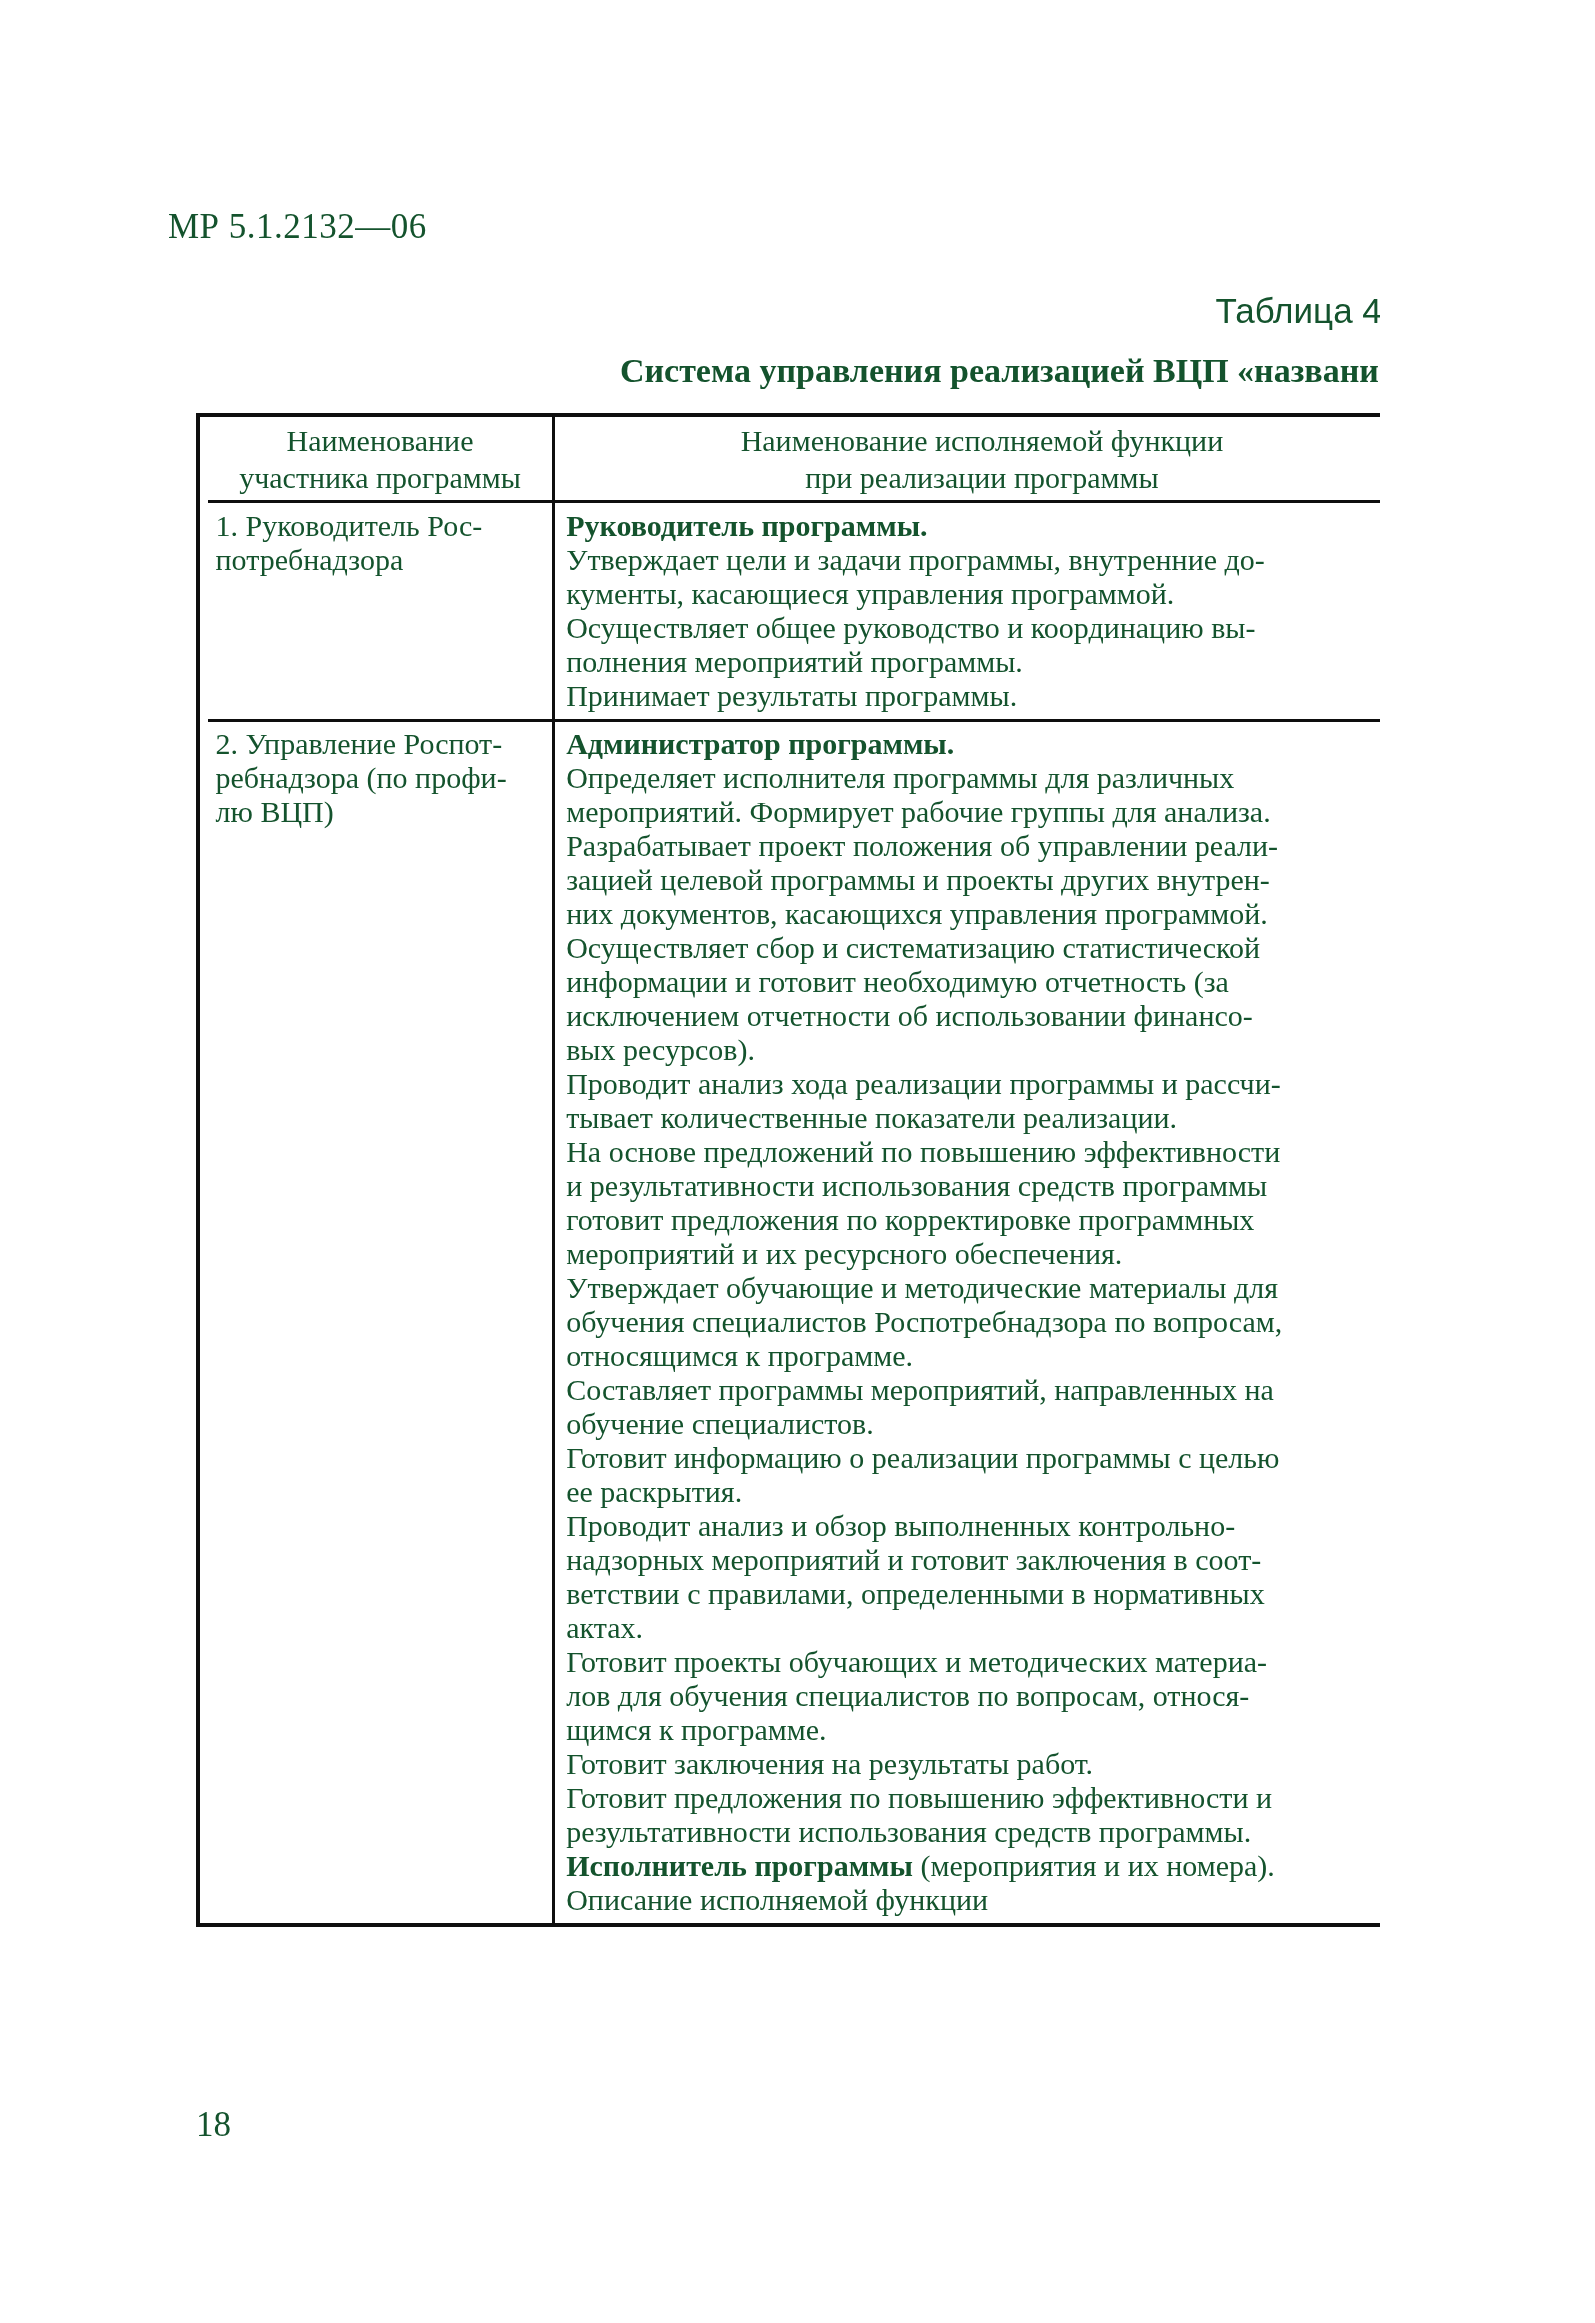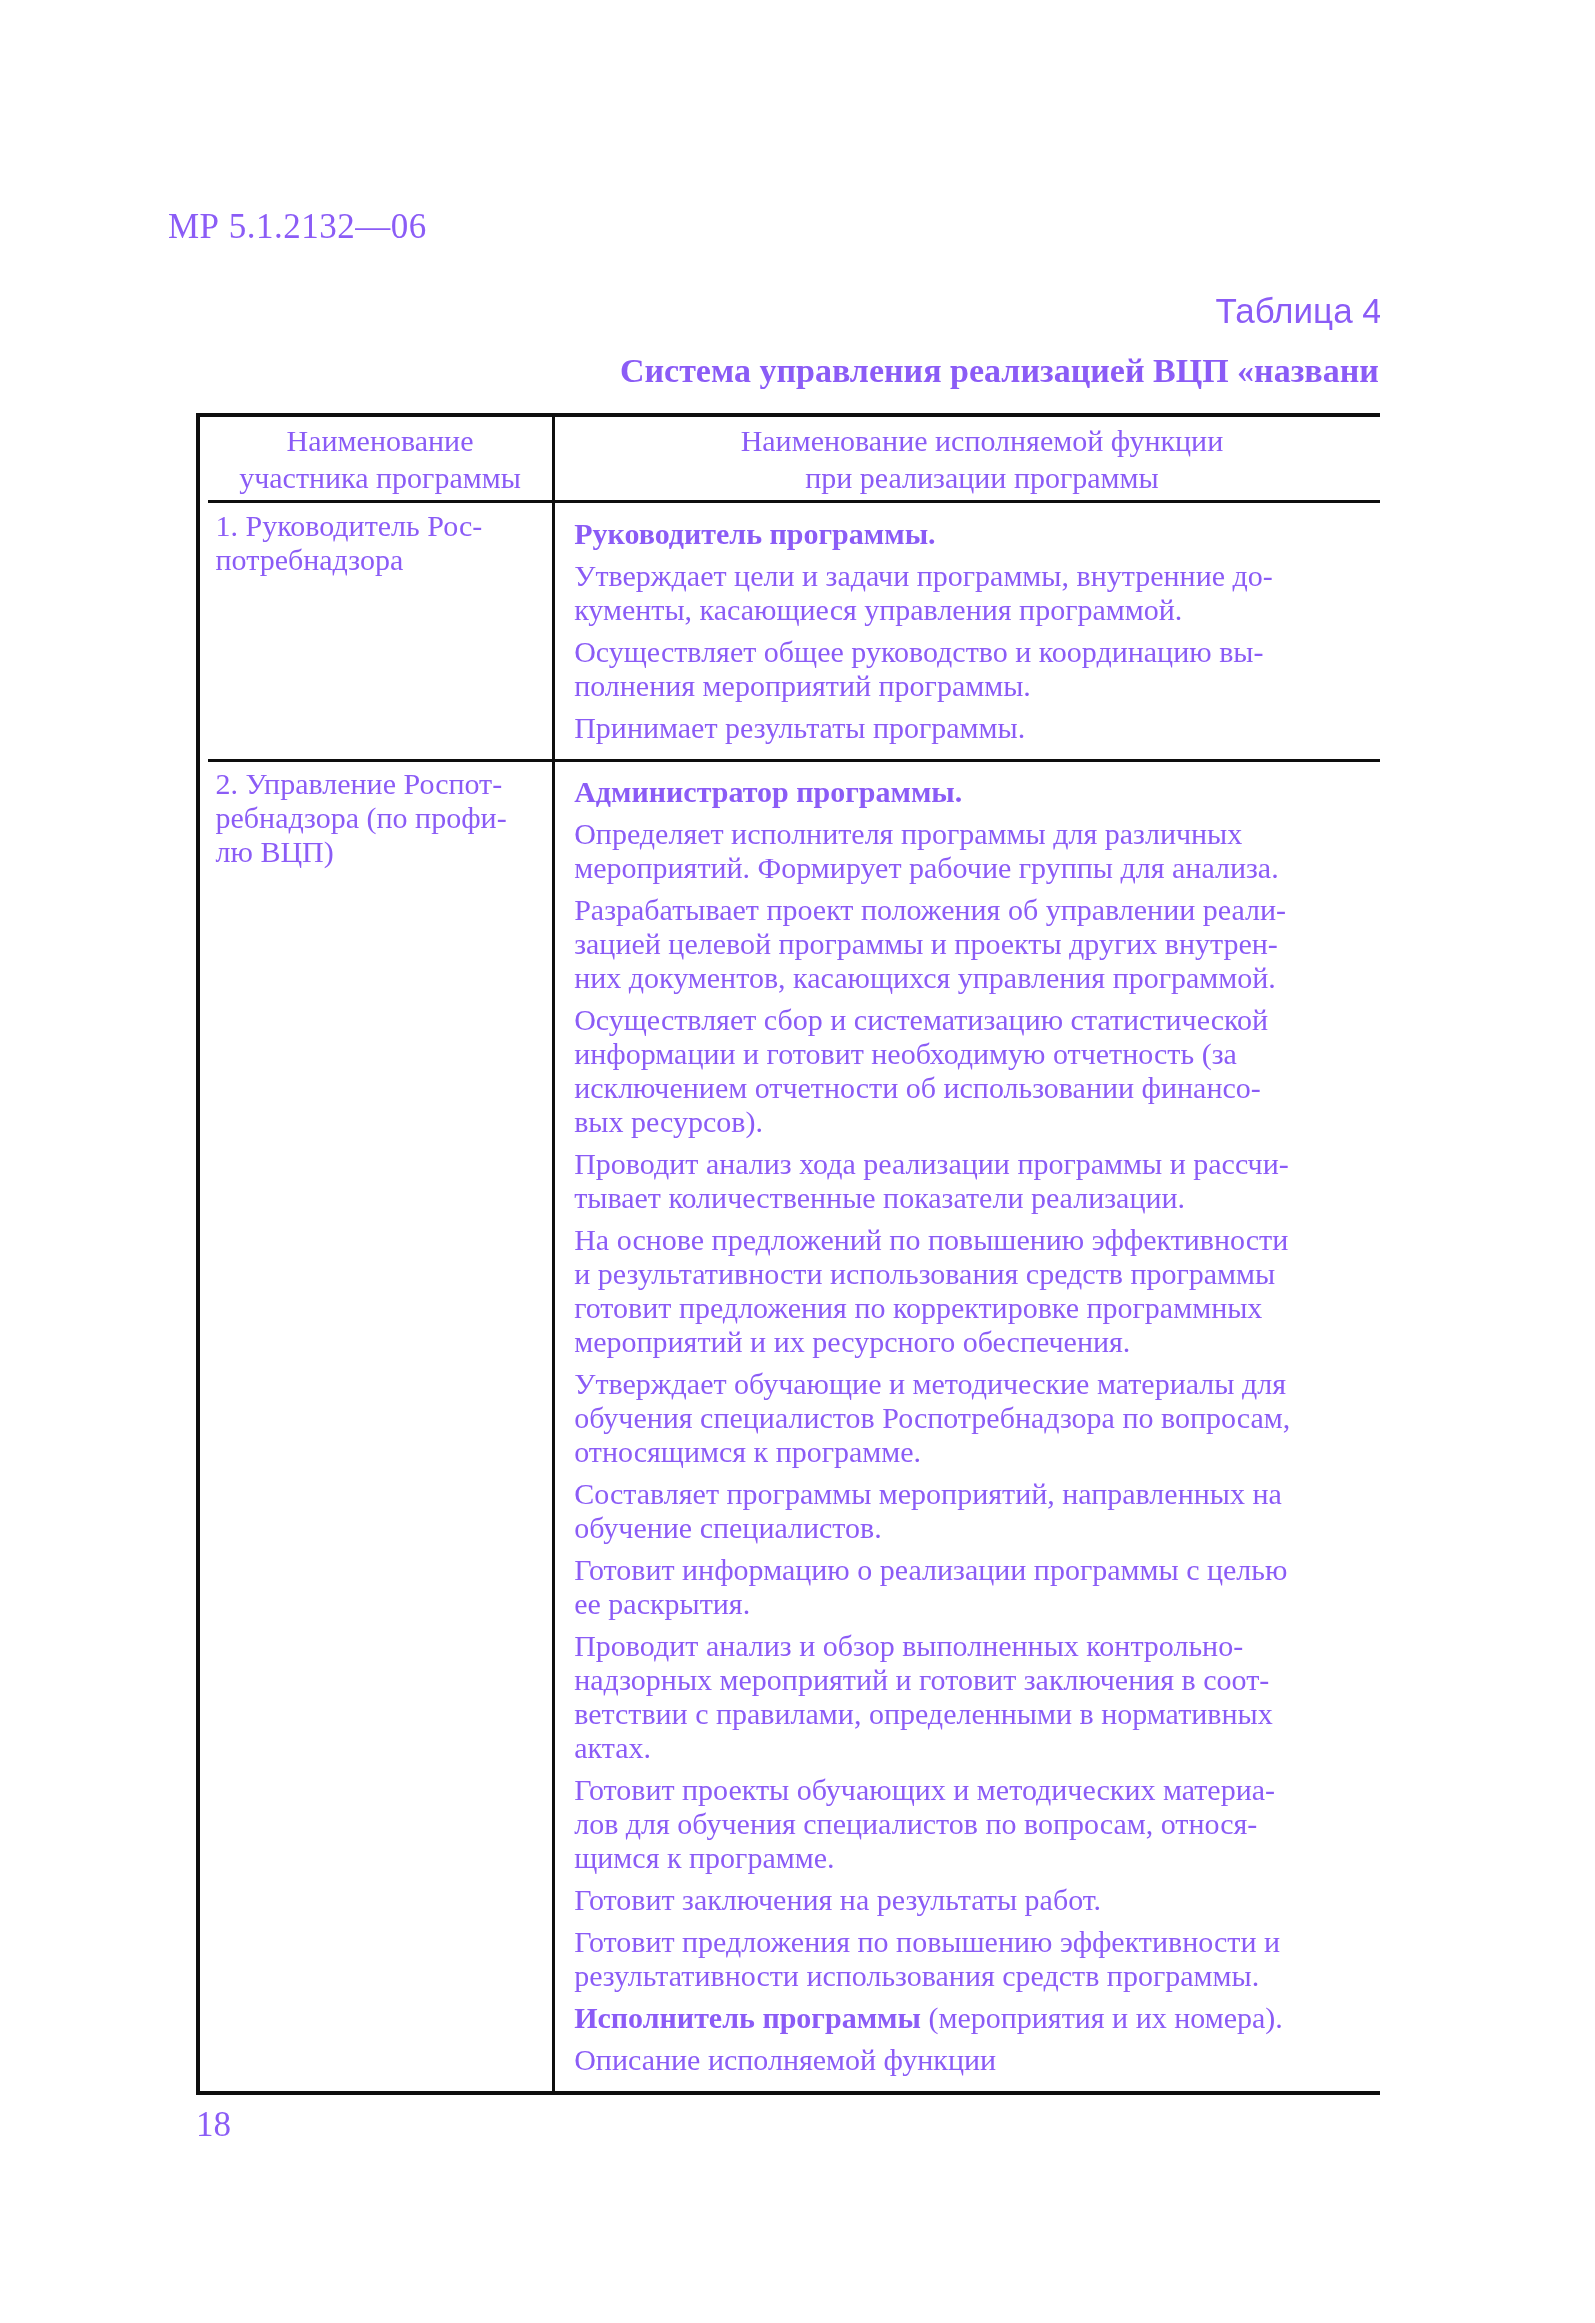--- a/index.html
+++ b/index.html
@@ -5,21 +5,21 @@
   html, body {
     margin: 0;
     padding: 0;
     background: #ffffff;
   }
   .page {
     position: relative;
     width: 1380px;
     height: 2323px;
     background: #ffffff;
-    color: #8b5cf6;
+    color: #14532d;
     font-family: "Liberation Serif", serif;
     overflow: hidden;
   }
   .doc-code {
     position: absolute;
     left: 168px;
     top: 207px;
     font-size: 35px;
     letter-spacing: 0.5px;
     white-space: nowrap;
@@ -73,21 +73,21 @@
   .cell.right {
     padding: 5.6px 9.3px 5.6px 11.2px;
   }
   .cell.th {
     text-align: center;
     line-height: 37px;
     padding-top: 4.7px;
     padding-bottom: 4.7px;
   }
   .func {
-    margin: 8px;
+    margin: 0;
     white-space: pre-line;
     font-family: Liberation Serif, serif;
   }
   .func b { font-weight: bold; }
   .page-number {
     position: absolute;
     left: 189px;
     top: 2105px;
     font-size: 35px;
     margin-left: 7px;

